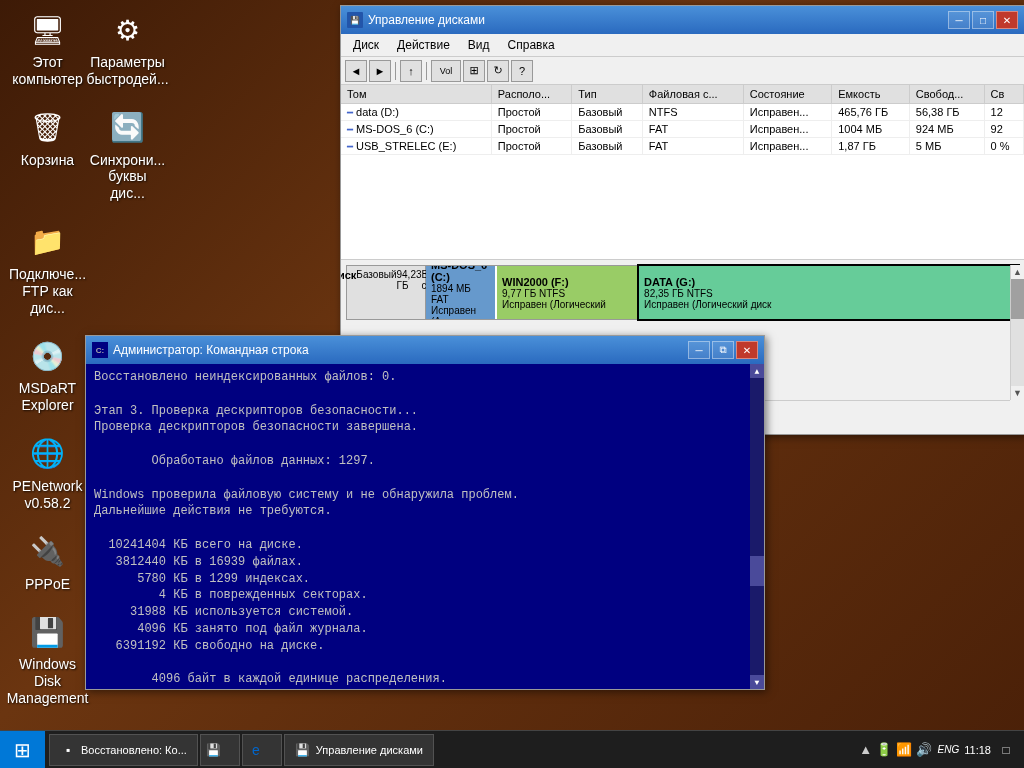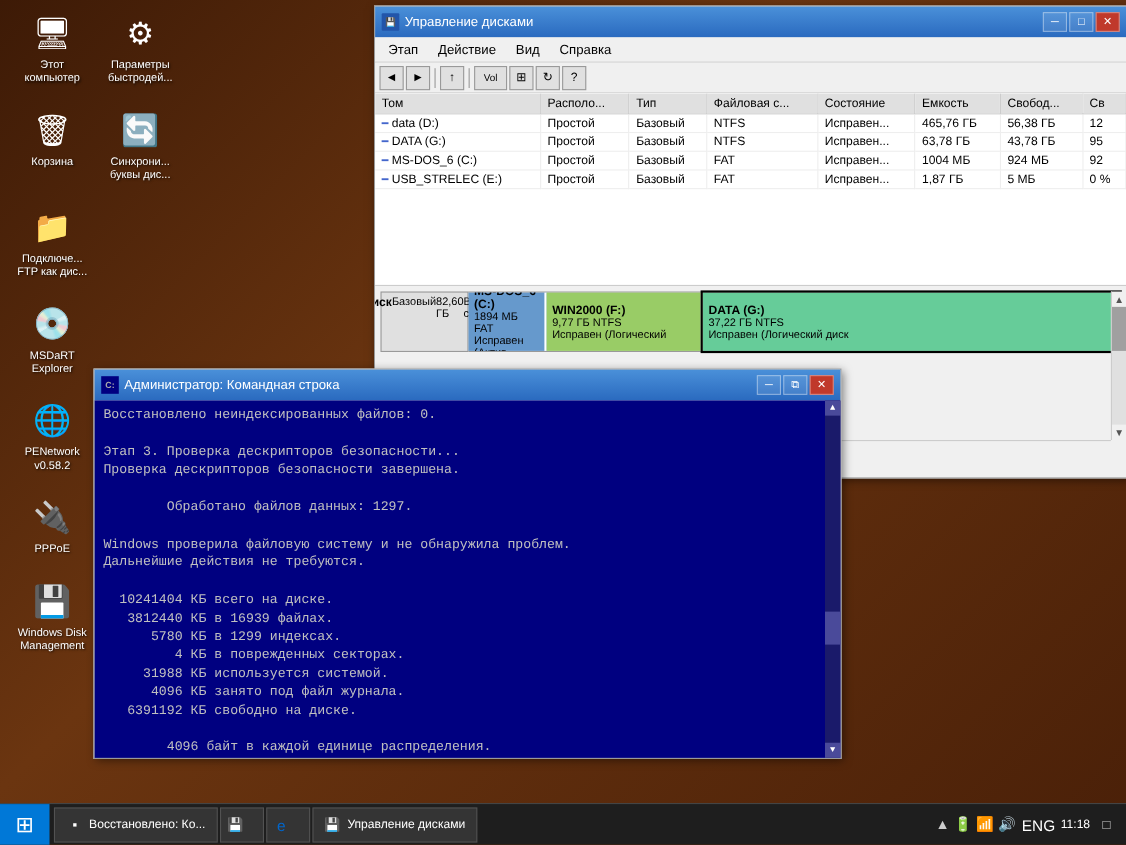--- a/index.html
+++ b/index.html
@@ -42,21 +42,21 @@
     .desktop-icon .icon-img {
       width: 40px;
       height: 40px;
       margin-bottom: 4px;
       display: flex;
       align-items: center;
       justify-content: center;
       font-size: 28px;
     }
     .desktop-icon .icon-label {
-      font-size: 10px;
+      font-size: 14px;
       color: white;
       text-shadow: 1px 1px 2px rgba(0,0,0,0.8);
       line-height: 1.2;
       word-wrap: break-word;
     }
 
     
     .window {
       position: absolute;
       background: #f0f0f0;
@@ -478,21 +478,21 @@
         <div class="win-icon-small">💾</div>
         <span class="window-title">Управление дисками</span>
       </div>
       <div class="window-controls">
         <div class="win-btn">─</div>
         <div class="win-btn">□</div>
         <div class="win-btn close">✕</div>
       </div>
     </div>
     <div class="menu-bar">
-      <span class="menu-item">Этап</span>
+      <span class="menu-item">Диск</span>
       <span class="menu-item">Действие</span>
       <span class="menu-item">Вид</span>
       <span class="menu-item">Справка</span>
     </div>
     <div class="toolbar">
       <div class="toolbar-btn">◄</div>
       <div class="toolbar-btn">►</div>
       <div class="toolbar-sep"></div>
       <div class="toolbar-btn">↑</div>
       <div class="toolbar-sep"></div>
@@ -523,30 +523,20 @@
             </td>
             <td>Простой</td>
             <td>Базовый</td>
             <td>NTFS</td>
             <td>Исправен...</td>
             <td>465,76 ГБ</td>
             <td>56,38 ГБ</td>
             <td>12</td>
           </tr>
           <tr>
-            <td><span style="color:#4466cc; font-size:10px;">━</span> DATA (G:)</td>
-            <td>Простой</td>
-            <td>Базовый</td>
-            <td>NTFS</td>
-            <td>Исправен...</td>
-            <td>63,78 ГБ</td>
-            <td>43,78 ГБ</td>
-            <td>95</td>
-          </tr>
-          <tr>
             <td><span style="color:#4466cc; font-size:10px;">━</span> MS-DOS_6 (C:)</td>
             <td>Простой</td>
             <td>Базовый</td>
             <td>FAT</td>
             <td>Исправен...</td>
             <td>1004 МБ</td>
             <td>924 МБ</td>
             <td>92</td>
           </tr>
           <tr>
@@ -561,37 +551,37 @@
           </tr>
         </tbody>
       </table>
     </div>
 
     <div class="disk-visual" style="position:relative;">
       <div class="disk-row">
         <div class="disk-label">
           <div class="disk-name">Диск 0</div>
           <div>Базовый</div>
-          <div>82,60 ГБ</div>
+          <div>94,23 ГБ</div>
           <div>В сети</div>
         </div>
         <div class="disk-partitions">
           <div class="partition blue" style="width:12%;">
             <div class="part-name">MS-DOS_6 (C:)</div>
             <div class="part-size">1894 МБ FAT</div>
             <div class="part-status">Исправен (Актив</div>
           </div>
           <div class="partition green" style="width:24%;">
             <div class="part-name">WIN2000 (F:)</div>
             <div class="part-size">9,77 ГБ NTFS</div>
             <div class="part-status">Исправен (Логический</div>
           </div>
           <div class="partition green2 selected" style="width:64%;">
             <div class="part-name">DATA (G:)</div>
-            <div class="part-size">37,22 ГБ NTFS</div>
+            <div class="part-size">82,35 ГБ NTFS</div>
             <div class="part-status">Исправен (Логический диск</div>
           </div>
         </div>
 
         <div style="position:absolute; right:0; top:5px; bottom:25px; width:14px; background:#f0f0f0; border-left:1px solid #ccc; display:flex; flex-direction:column; align-items:center;">
           <div style="font-size:9px; color:#555; cursor:pointer; padding:2px;">▲</div>
           <div style="flex:1; width:14px; background:#e0e0e0;">
             <div style="width:14px; height:40px; background:#a0a0a0;"></div>
           </div>
           <div style="font-size:9px; color:#555; cursor:pointer; padding:2px;">▼</div>
@@ -676,21 +666,21 @@
         <span>Управление дисками</span>
       </div>
     </div>
     <div class="taskbar-right">
       <div class="systray">
         <span class="tray-icon">▲</span>
         <span class="tray-icon">🔋</span>
         <span class="tray-icon">📶</span>
         <span class="tray-icon">🔊</span>
       </div>
-      <span style="cursor:pointer; font-size:14px;">ENG</span>
+      <span style="cursor:pointer; font-size:10px;font-style:italic;">ENG</span>
       <div class="clock">
         <div>11:18</div>
       </div>
       <div class="notification-btn">□</div>
     </div>
   </div>
 
 </div>
 
 </body></html>

